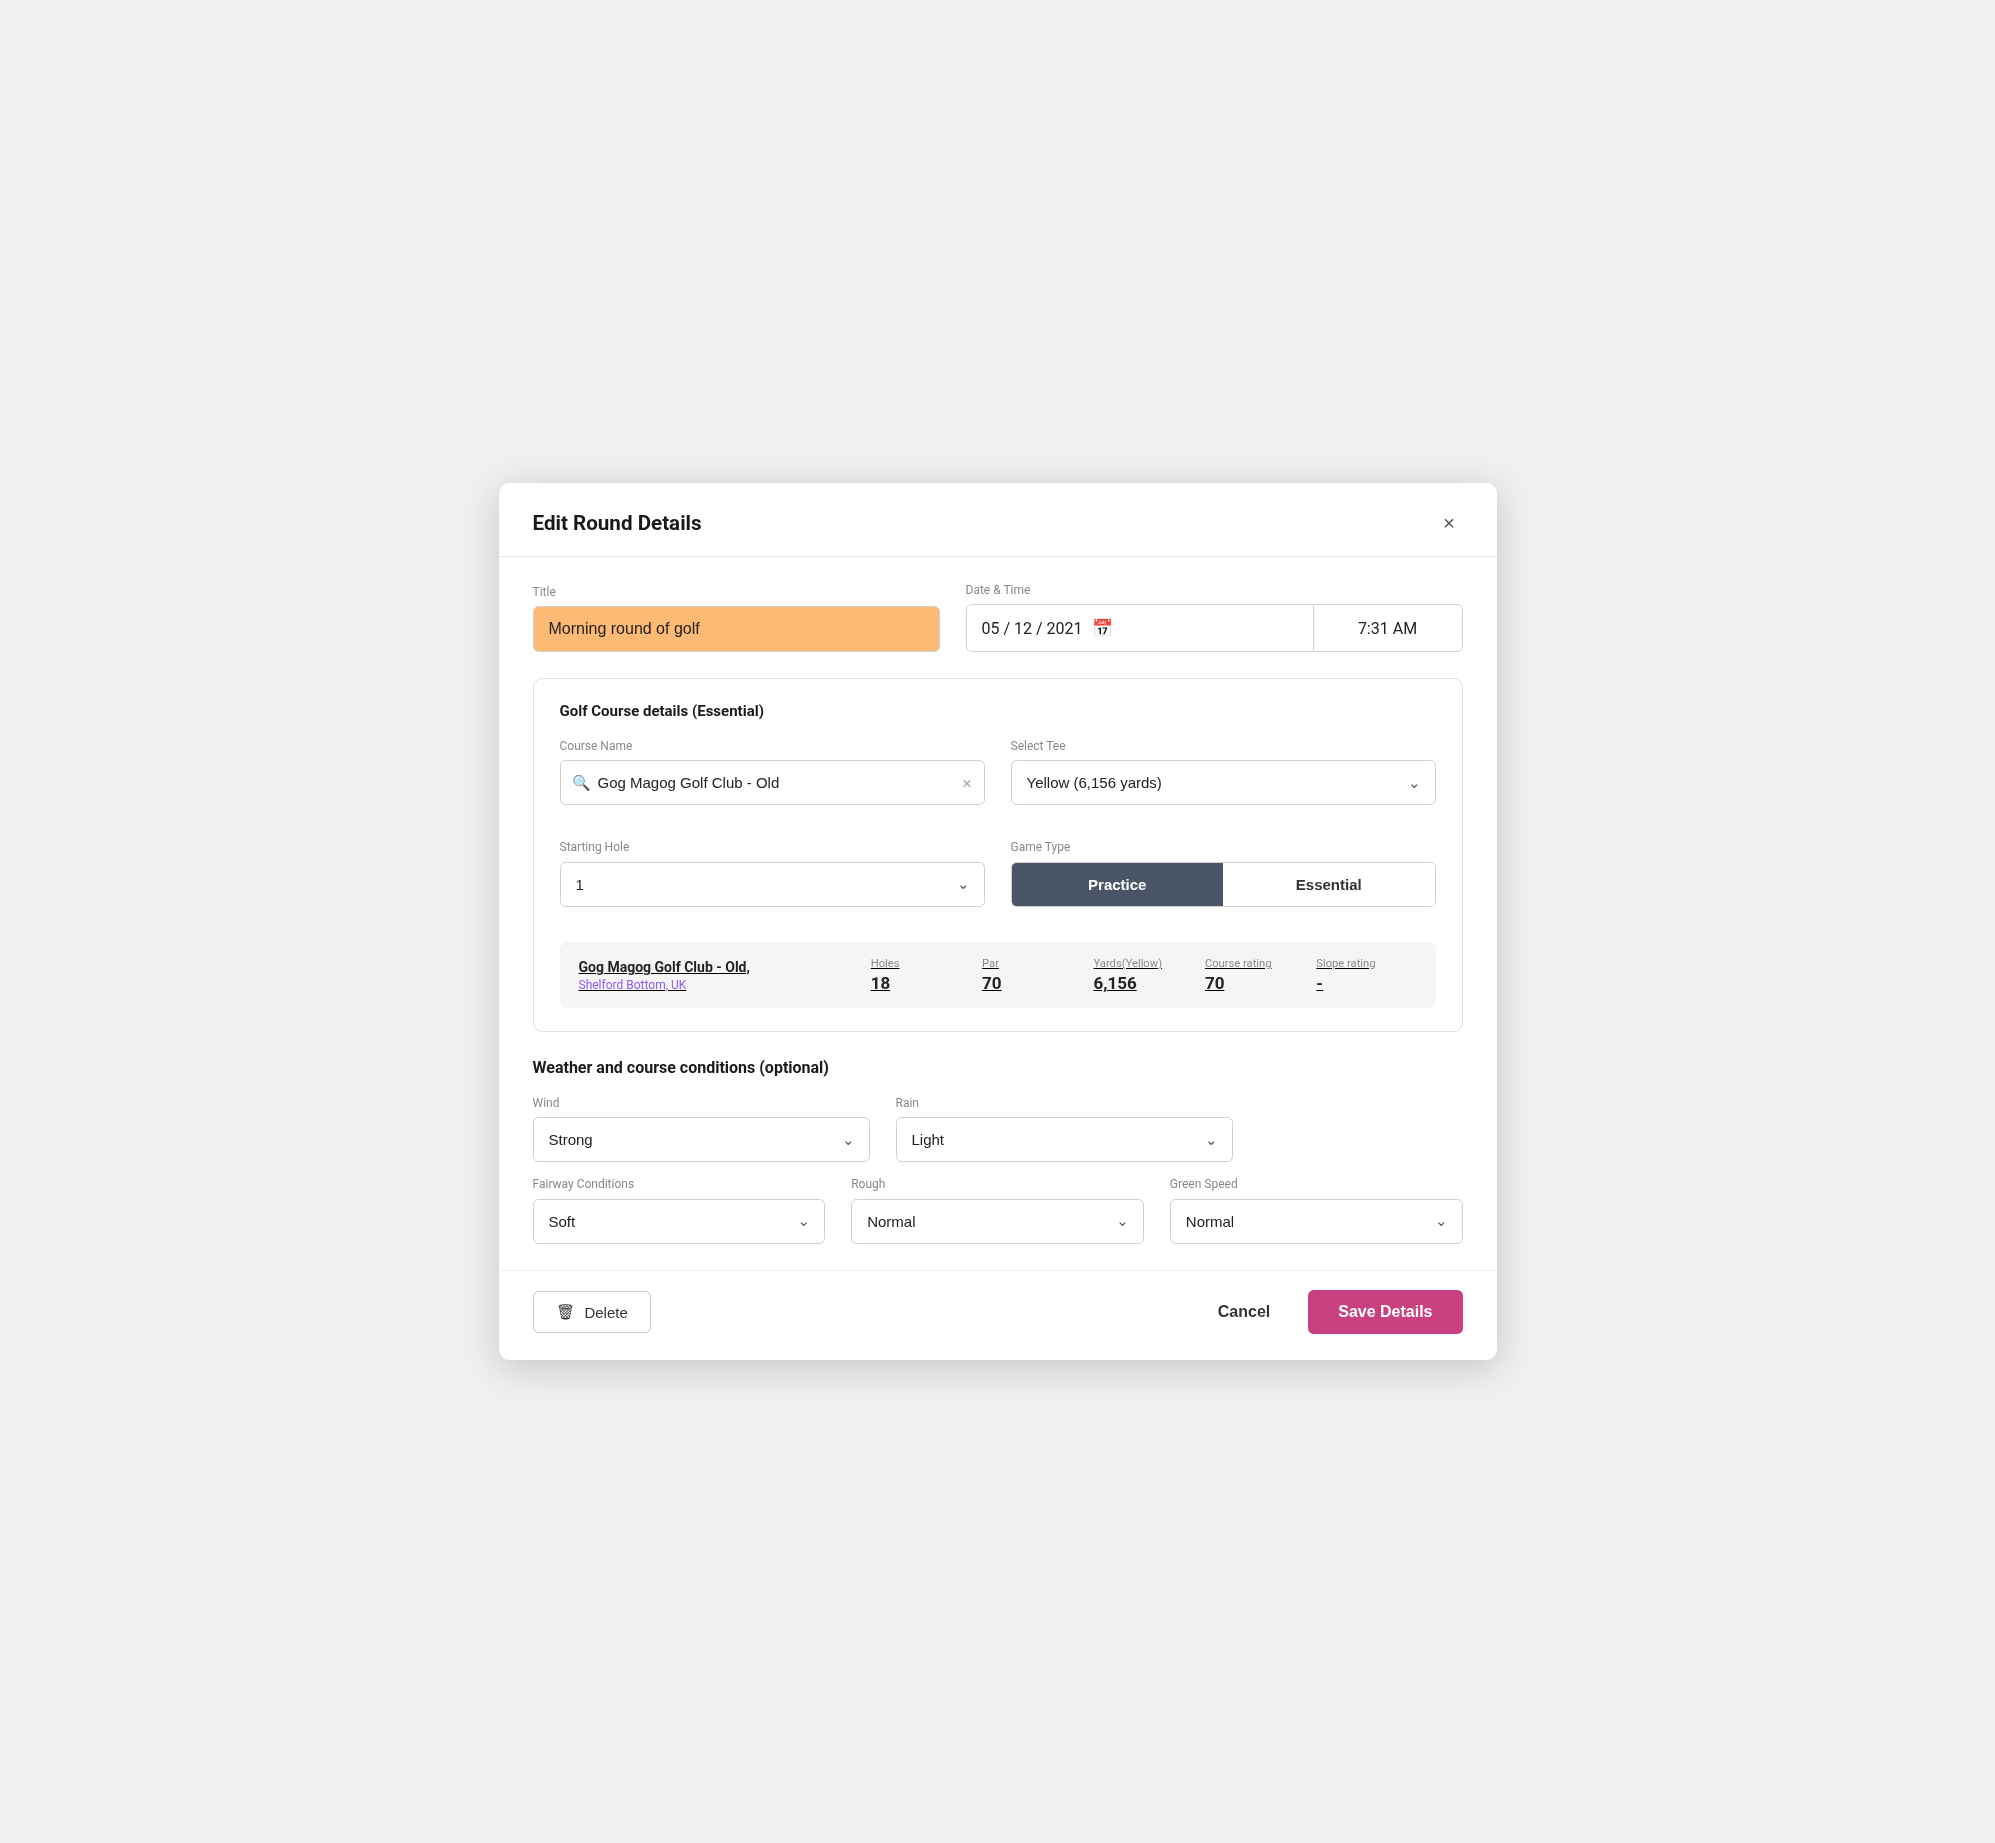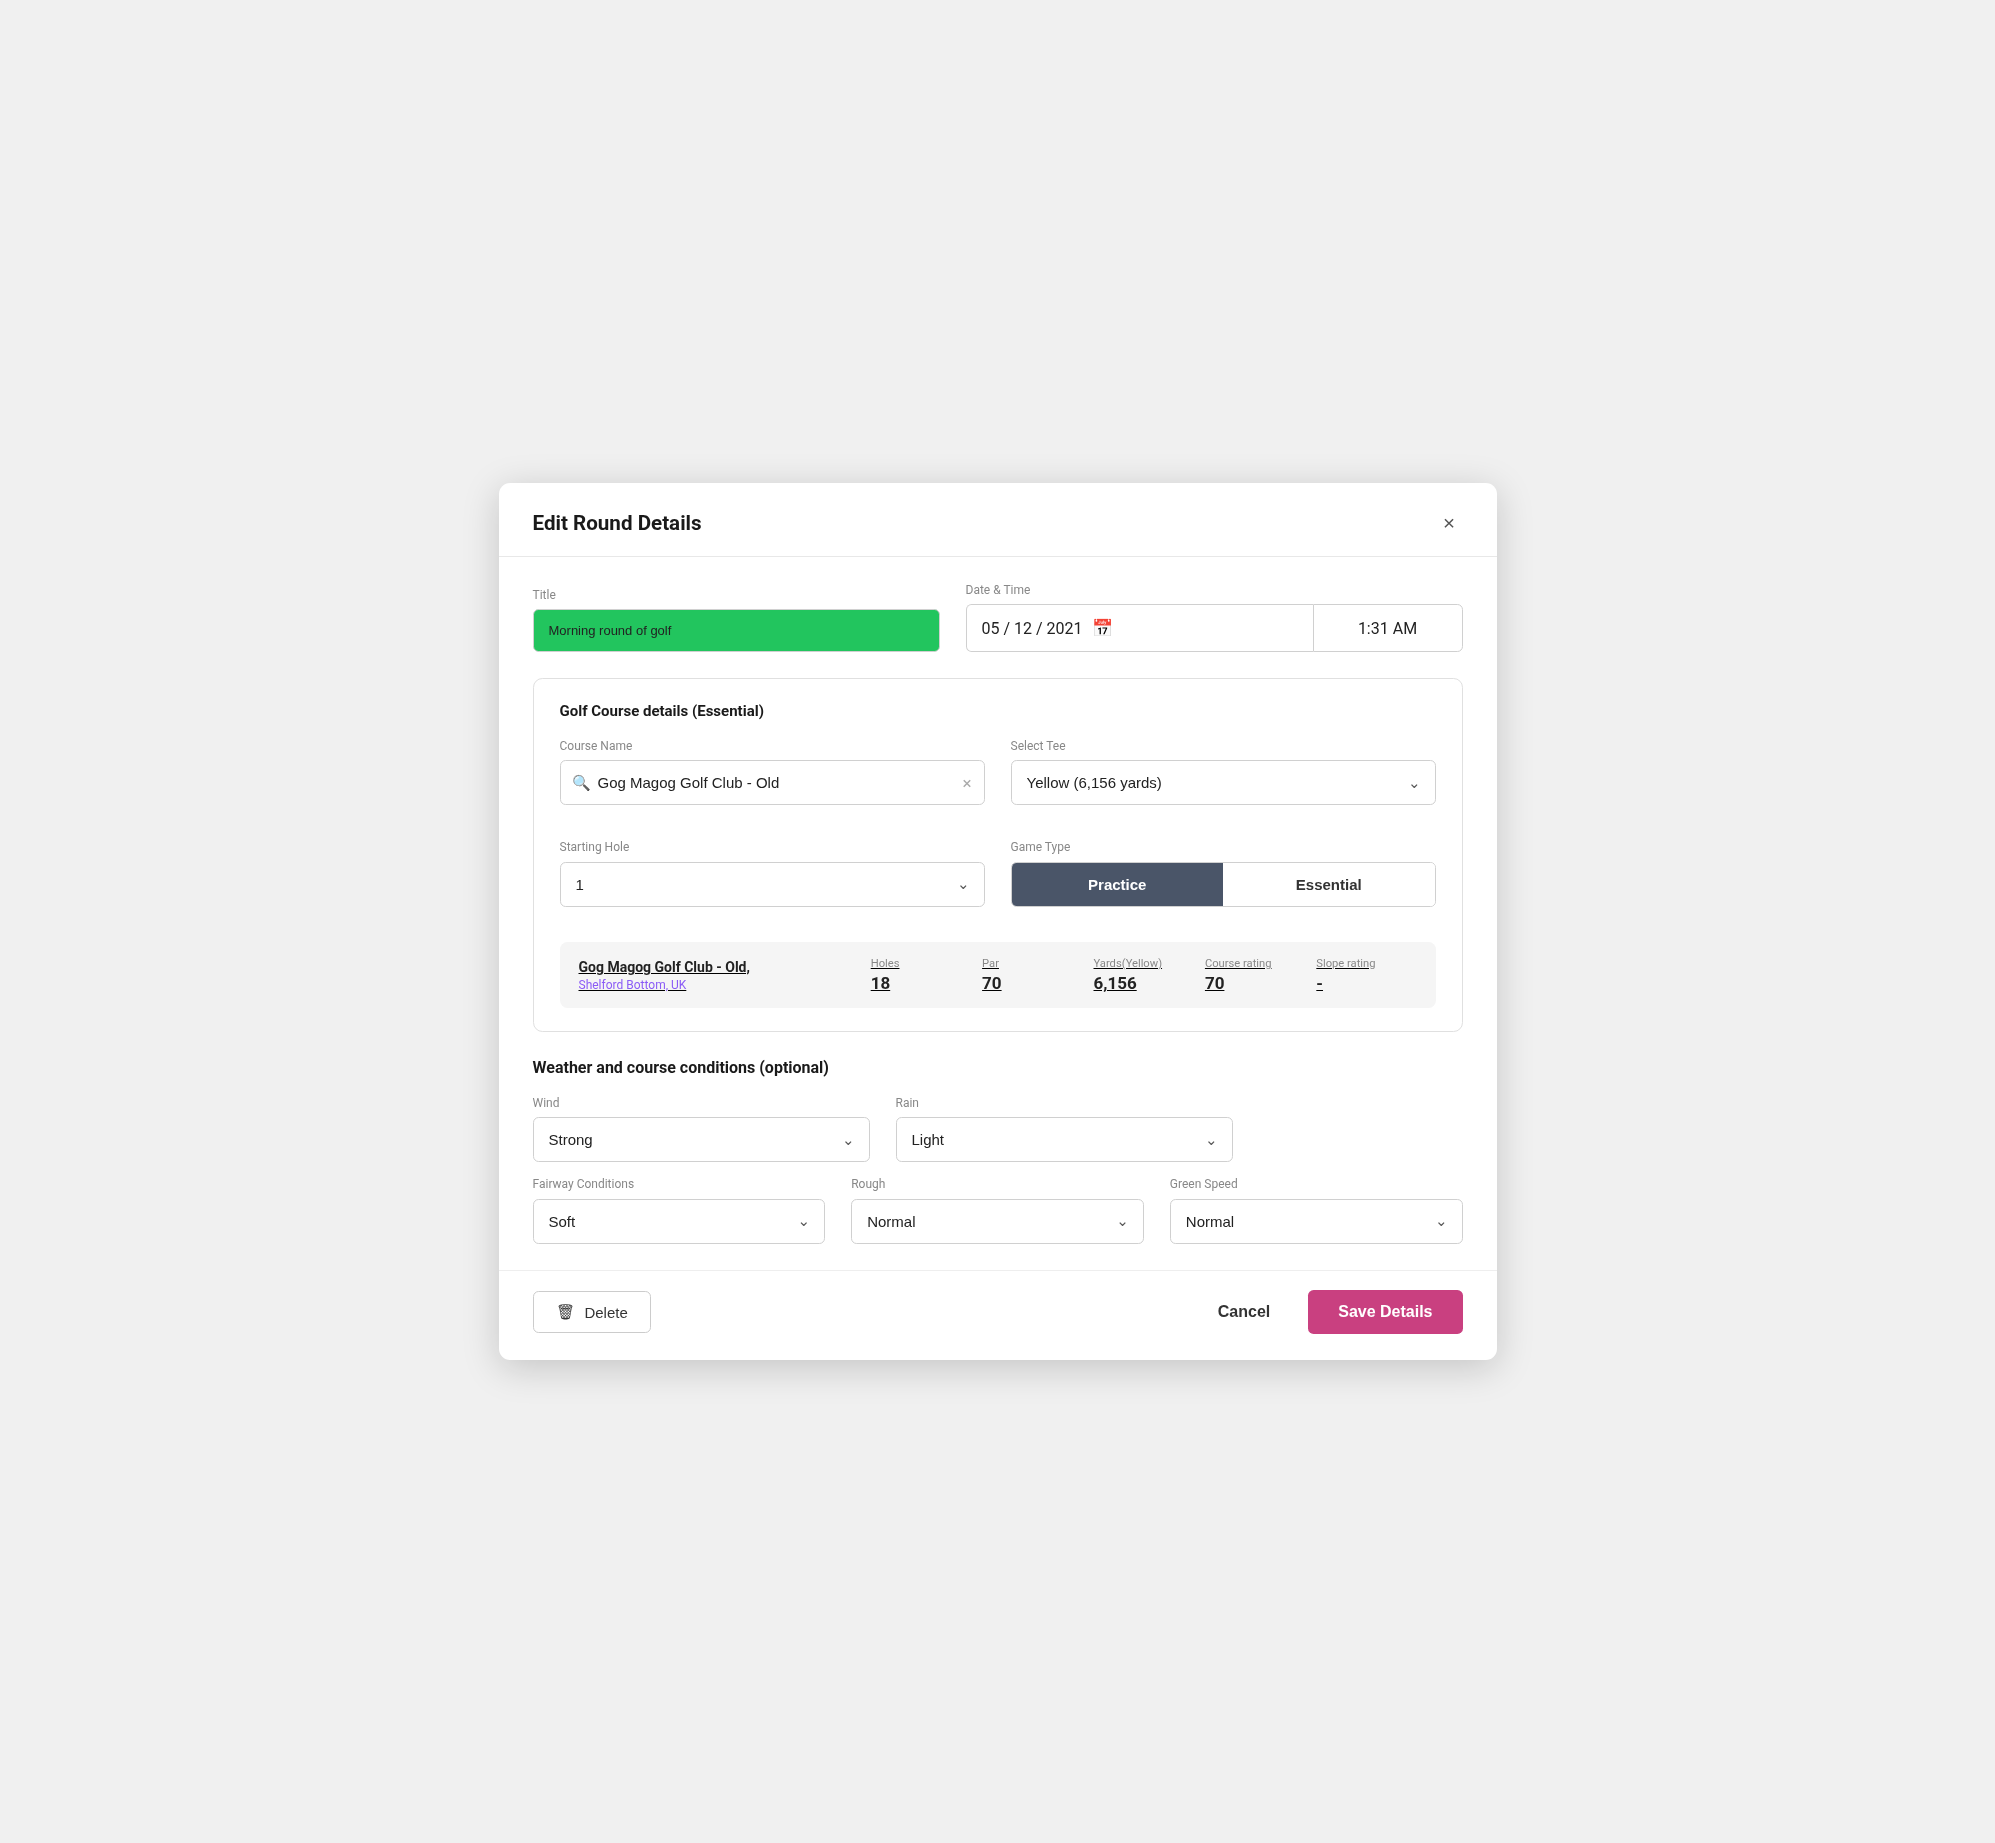--- a/index.html
+++ b/index.html
@@ -68,25 +68,25 @@
       flex: 0 0 497px;
     }
     .date-time-inner {
       display: flex;
       gap: 0;
     }
     .text-input {
       border: 1.4px solid #d0d0d0;
       border-radius: 5.6px;
       padding: 13px 15px;
-      font-size: 13px;
+      font-size: 16px;
       color: #222;
       outline: none;
       width: 100%;
-      background: #22c55e;
+      background: #fdba74;
     }
     .date-input-box {
       border: 1.4px solid #d0d0d0;
       border-radius: 5.6px 0 0 5.6px;
       padding: 13px 15px;
       font-size: 16px;
       color: #222;
       display: flex;
       align-items: center;
       gap: 9.4px;
@@ -338,21 +338,21 @@
         <input class="text-input" type="text" value="Morning round of golf" style="">
       </div>
       <div class="field-group date-time-field">
         <label class="field-label">Date &amp; Time</label>
         <div class="date-time-inner">
           <div class="date-input-box">
             <span>05 / 12 / 2021</span>
             <span class="calendar-icon">📅</span>
           </div>
           <div class="time-input-box">
-            <span>1:31 AM</span>
+            <span>7:31 AM</span>
           </div>
         </div>
       </div>
     </div>
 
     <div class="section-box">
       <div class="section-title">Golf Course details (Essential)</div>
 
       <div class="two-col">
 

